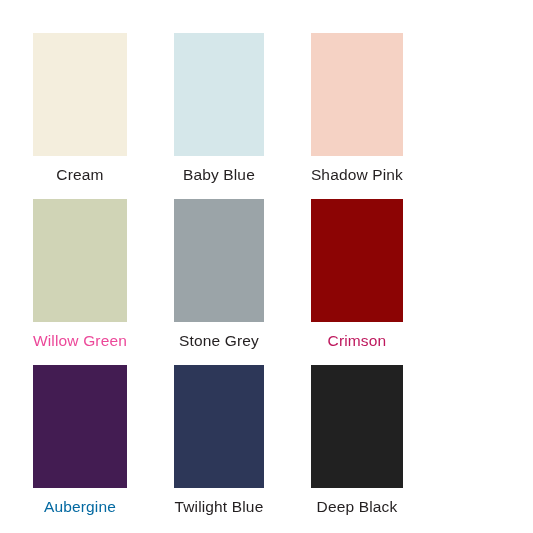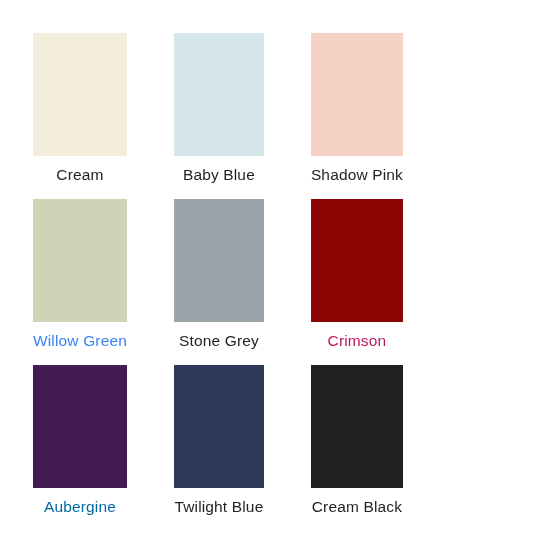--- a/index.html
+++ b/index.html
@@ -67,21 +67,21 @@
     <div class="swatch-label" style="color: rgb(35, 31, 32);">Baby Blue</div>
   </div>
 
   <div class="swatch-cell">
     <div class="swatch-chip" style="background-color: rgb(245, 210, 196);"></div>
     <div class="swatch-label" style="color: rgb(35, 31, 32);">Shadow Pink</div>
   </div>
 
   <div class="swatch-cell">
     <div class="swatch-chip" style="background-color: rgb(208, 212, 182);"></div>
-    <div class="swatch-label" style="color: #3b82f6;">Willow Green</div>
+    <div class="swatch-label" style="color: #ec4899;">Willow Green</div>
   </div>
 
   <div class="swatch-cell">
     <div class="swatch-chip" style="background-color: rgb(155, 164, 168);"></div>
     <div class="swatch-label" style="color: rgb(35, 31, 32);">Stone Grey</div>
   </div>
 
   <div class="swatch-cell">
     <div class="swatch-chip" style="background-color: rgb(140, 4, 4);"></div>
     <div class="swatch-label" style="color: #be185d;">Crimson</div>
@@ -92,16 +92,16 @@
     <div class="swatch-label" style="color: #0369a1;">Aubergine</div>
   </div>
 
   <div class="swatch-cell">
     <div class="swatch-chip" style="background-color: rgb(45, 55, 88);"></div>
     <div class="swatch-label" style="color: rgb(35, 31, 32);">Twilight Blue</div>
   </div>
 
   <div class="swatch-cell">
     <div class="swatch-chip" style="background-color: rgb(33, 33, 33);"></div>
-    <div class="swatch-label" style="color: rgb(35, 31, 32);">Cream Black</div>
+    <div class="swatch-label" style="color: rgb(35, 31, 32);">Deep Black</div>
   </div>
 
 </div>
 
 </body></html>

